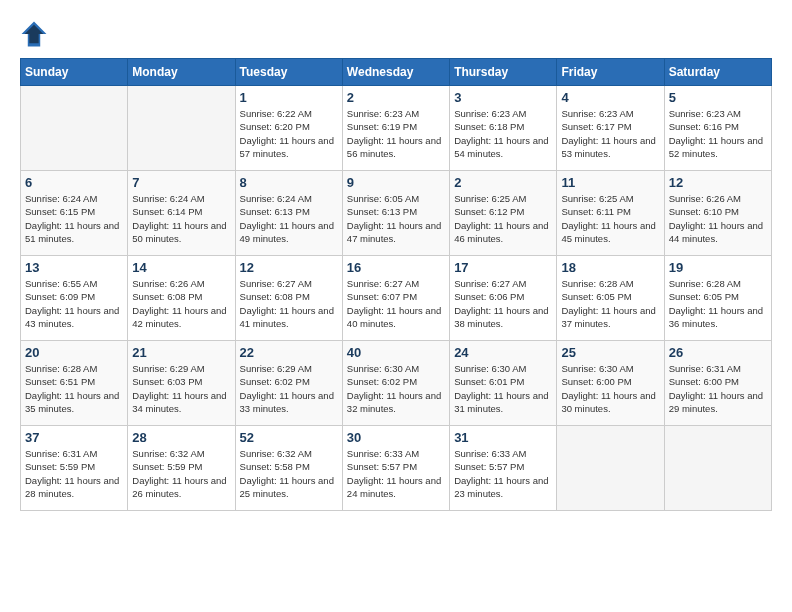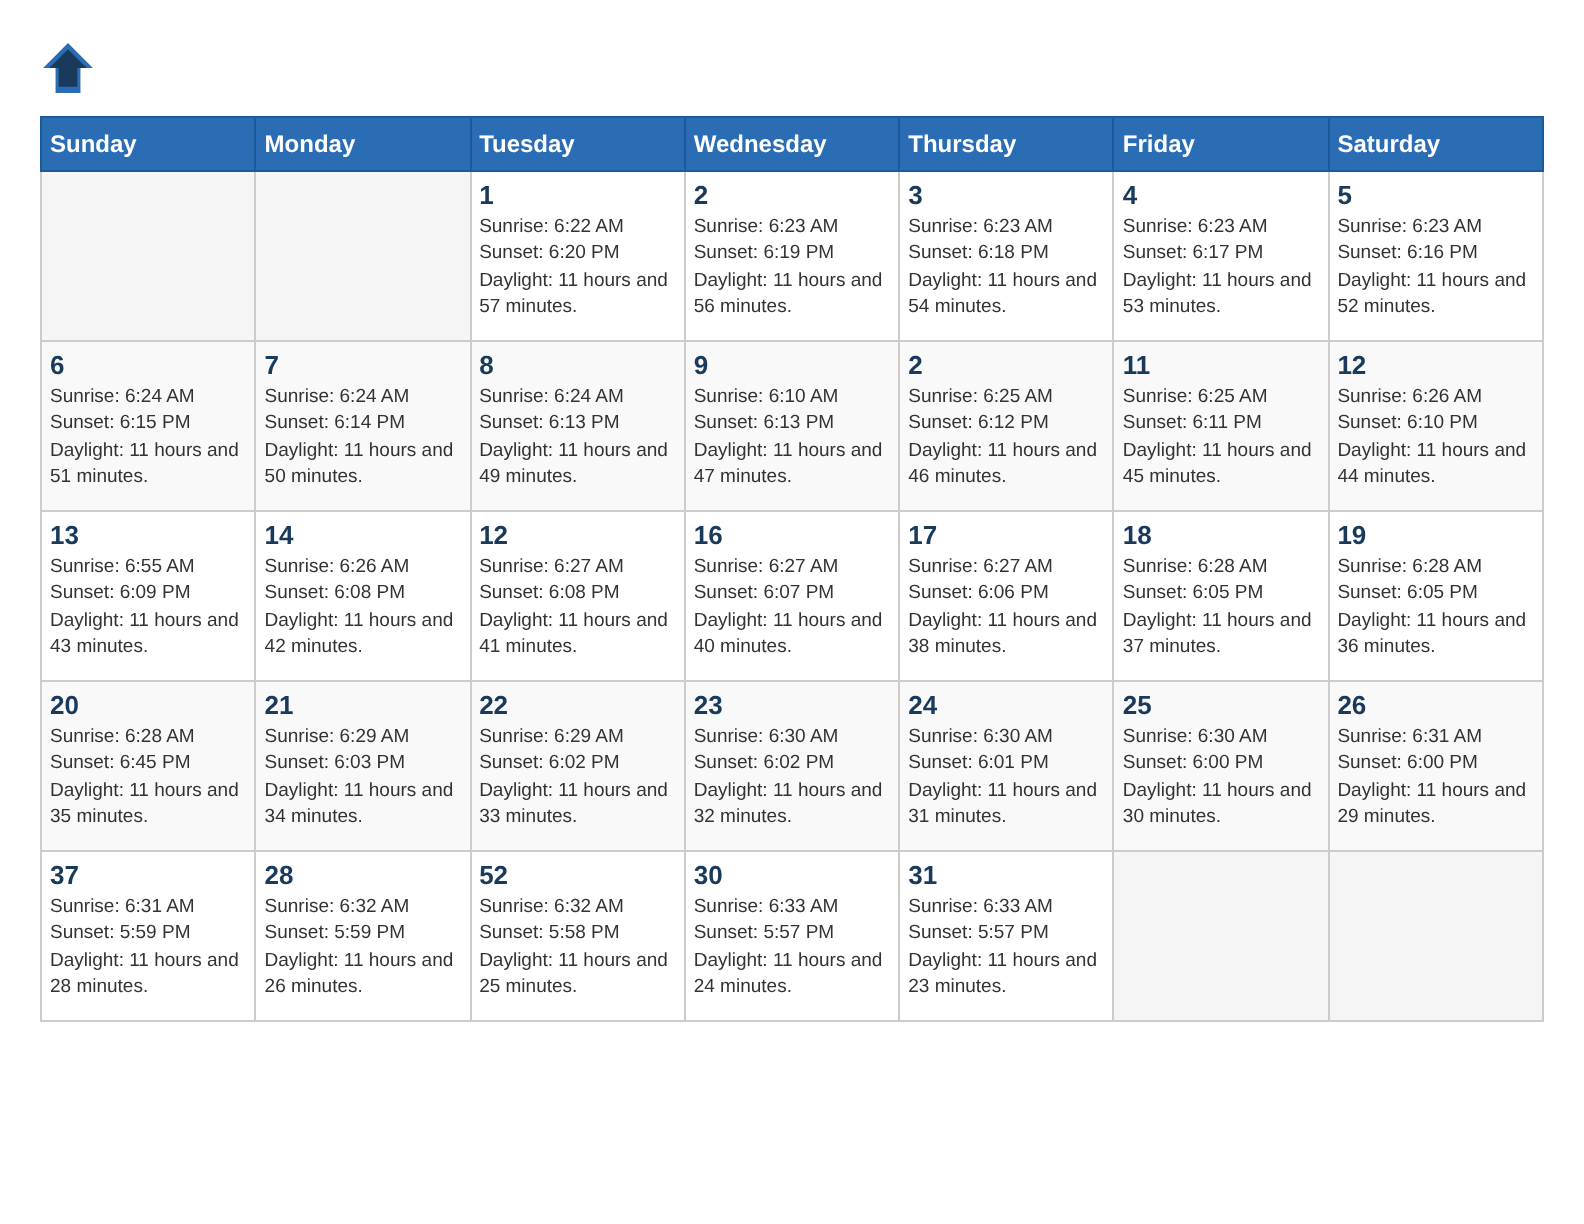--- a/index.html
+++ b/index.html
@@ -172,21 +172,21 @@
 Daylight: 11 hours and 50 minutes.</div>
         </td>
         <td>
           <div class="day-number">8</div>
           <div class="day-info">Sunrise: 6:24 AM
 Sunset: 6:13 PM
 Daylight: 11 hours and 49 minutes.</div>
         </td>
         <td>
           <div class="day-number">9</div>
-          <div class="day-info">Sunrise: 6:10 AM
+          <div class="day-info">Sunrise: 6:05 AM
 Sunset: 6:13 PM
 Daylight: 11 hours and 47 minutes.</div>
         </td>
         <td>
           <div class="day-number">2</div>
           <div class="day-info">Sunrise: 6:25 AM
 Sunset: 6:12 PM
 Daylight: 11 hours and 46 minutes.</div>
         </td>
         <td>
@@ -243,37 +243,37 @@
           <div class="day-number">19</div>
           <div class="day-info">Sunrise: 6:28 AM
 Sunset: 6:05 PM
 Daylight: 11 hours and 36 minutes.</div>
         </td>
       </tr>
       <tr>
         <td>
           <div class="day-number">20</div>
           <div class="day-info">Sunrise: 6:28 AM
-Sunset: 6:45 PM
+Sunset: 6:51 PM
 Daylight: 11 hours and 35 minutes.</div>
         </td>
         <td>
           <div class="day-number">21</div>
           <div class="day-info">Sunrise: 6:29 AM
 Sunset: 6:03 PM
 Daylight: 11 hours and 34 minutes.</div>
         </td>
         <td>
           <div class="day-number">22</div>
           <div class="day-info">Sunrise: 6:29 AM
 Sunset: 6:02 PM
 Daylight: 11 hours and 33 minutes.</div>
         </td>
         <td>
-          <div class="day-number">23</div>
+          <div class="day-number">40</div>
           <div class="day-info">Sunrise: 6:30 AM
 Sunset: 6:02 PM
 Daylight: 11 hours and 32 minutes.</div>
         </td>
         <td>
           <div class="day-number">24</div>
           <div class="day-info">Sunrise: 6:30 AM
 Sunset: 6:01 PM
 Daylight: 11 hours and 31 minutes.</div>
         </td>

